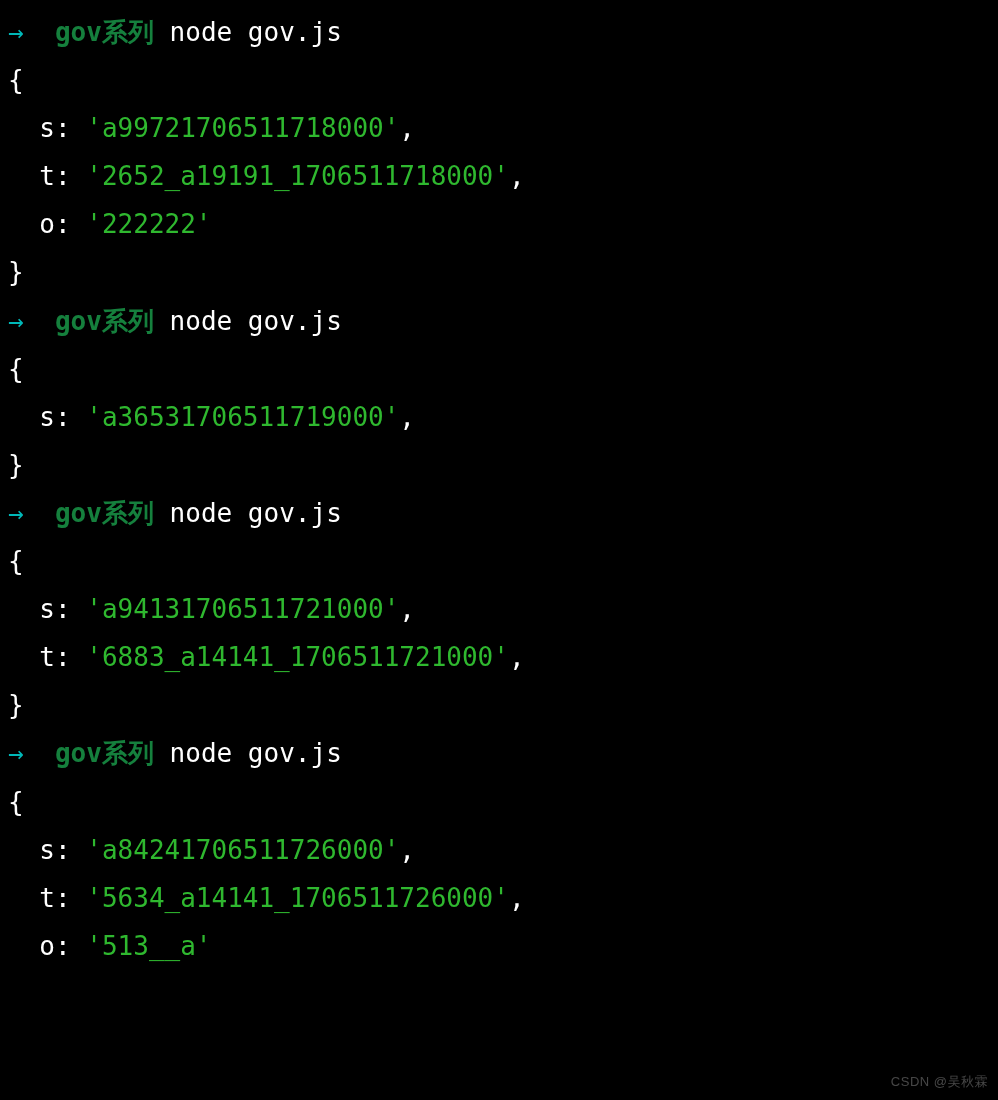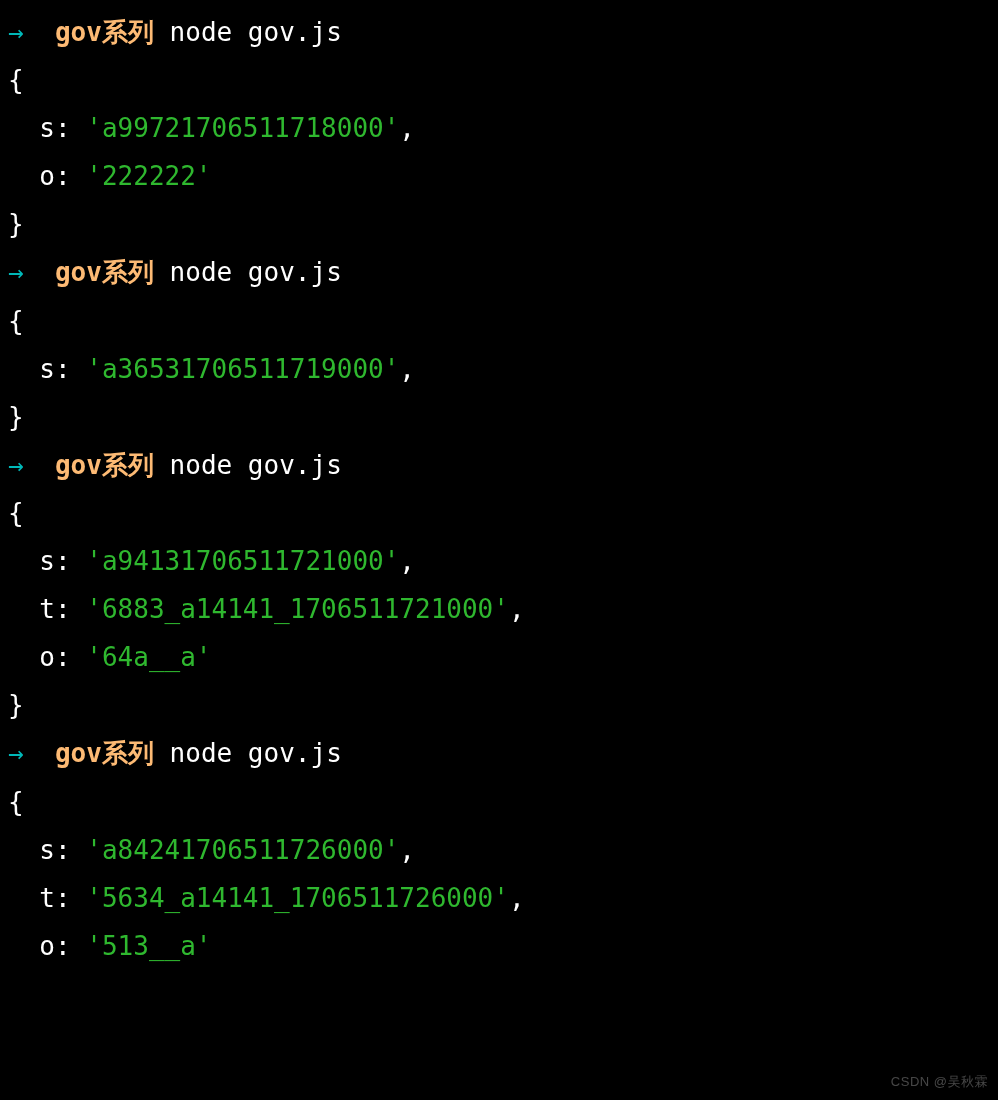--- a/index.html
+++ b/index.html
@@ -20,21 +20,21 @@
       position: relative;
       font-weight: 500;
     }
     .line {
       white-space: pre;
     }
     .arrow {
       color: #00b8b8;
     }
     .dir {
-      color: #fdba74;
+      color: #15803d;
       font-weight: bold;
       margin-top: 12px;
     }
     .cmd {
       color: #ffffff;
     }
     .white {
       color: #ffffff;
     }
     .str {
@@ -53,33 +53,33 @@
     }
   </style>
 </head>
 <body>
 
 <div class="terminal">
 
   <div class="line"><span class="arrow">→</span><span class="white">  </span><span class="dir">gov系列</span><span class="white"> </span><span class="cmd">node gov.js</span></div>
   <div class="line"><span class="white">{</span></div>
   <div class="line"><span class="white">  </span><span class="white">s</span><span class="white">: </span><span class="str">'a99721706511718000'</span><span class="white">,</span></div>
+  <div class="line"><span class="white">  </span><span class="white">t</span><span class="white">: </span><span class="str">'2652_a19191_1706511718000'</span><span class="white">,</span></div>
   <div class="line"><span class="white">  </span><span class="white">o</span><span class="white">: </span><span class="str">'222222'</span></div>
   <div class="line"><span class="white">}</span></div>
 
   <div class="line"><span class="arrow">→</span><span class="white">  </span><span class="dir">gov系列</span><span class="white"> </span><span class="cmd">node gov.js</span></div>
   <div class="line"><span class="white">{</span></div>
   <div class="line"><span class="white">  </span><span class="white">s</span><span class="white">: </span><span class="str">'a36531706511719000'</span><span class="white">,</span></div>
   <div class="line"><span class="white">}</span></div>
 
   <div class="line"><span class="arrow">→</span><span class="white">  </span><span class="dir">gov系列</span><span class="white"> </span><span class="cmd">node gov.js</span></div>
   <div class="line"><span class="white">{</span></div>
   <div class="line"><span class="white">  </span><span class="white">s</span><span class="white">: </span><span class="str">'a94131706511721000'</span><span class="white">,</span></div>
   <div class="line"><span class="white">  </span><span class="white">t</span><span class="white">: </span><span class="str">'6883_a14141_1706511721000'</span><span class="white">,</span></div>
-  <div class="line"><span class="white">  </span><span class="white">o</span><span class="white">: </span><span class="str">'64a__a'</span></div>
   <div class="line"><span class="white">}</span></div>
 
   <div class="line"><span class="arrow">→</span><span class="white">  </span><span class="dir">gov系列</span><span class="white"> </span><span class="cmd">node gov.js</span></div>
   <div class="line"><span class="white">{</span></div>
   <div class="line"><span class="white">  </span><span class="white">s</span><span class="white">: </span><span class="str">'a84241706511726000'</span><span class="white">,</span></div>
   <div class="line"><span class="white">  </span><span class="white">t</span><span class="white">: </span><span class="str">'5634_a14141_1706511726000'</span><span class="white">,</span></div>
   <div class="line"><span class="white">  </span><span class="white">o</span><span class="white">: </span><span class="str">'513__a'</span></div>
 
 </div>
 

